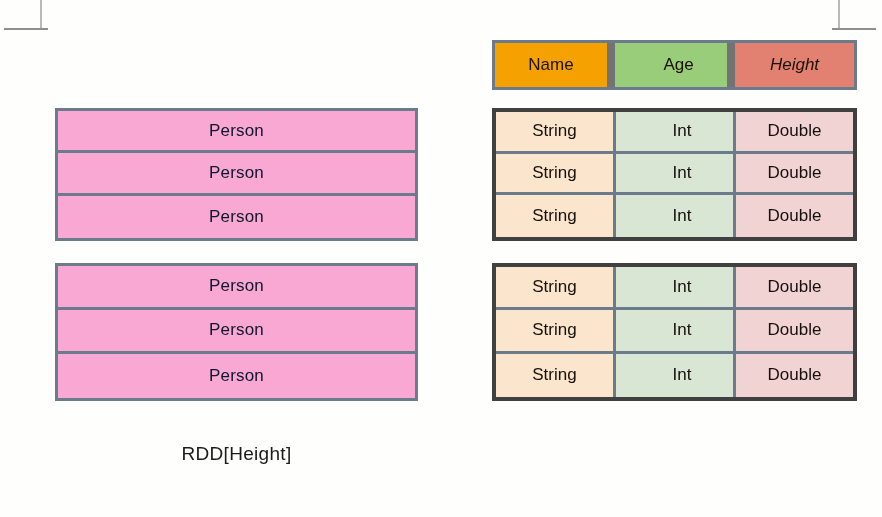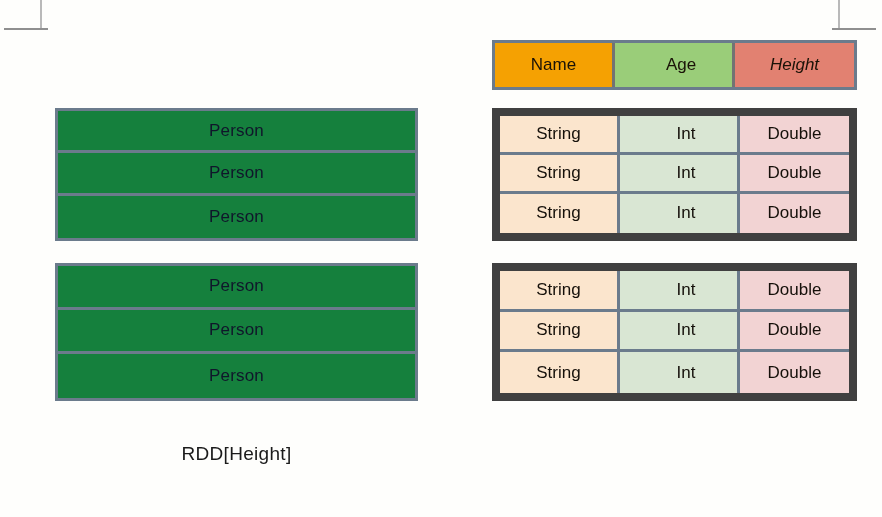--- a/index.html
+++ b/index.html
@@ -57,21 +57,21 @@
     box-sizing: border-box;
     background: #aec5ec;
   }
   .rdd-group.g1 { top: 108px; height: 133px; }
   .rdd-group.g2 { top: 263px; height: 138px; }
 
   .rdd-row {
     height: 33.33%;
     box-sizing: border-box;
     border-bottom: 3px solid #6b7b8c;
-    background: #15803d;
+    background: #f9a8d4;
     display: flex;
     align-items: center;
     justify-content: center;
     color: #10162b;
     font-size: 17px;
     letter-spacing: 0.2px;
   }
   .rdd-row:last-child { border-bottom: none; }
 
   
@@ -85,29 +85,29 @@
     border: 3px solid #6b7b8c;
     box-sizing: border-box;
   }
   .df-header .cell {
     box-sizing: border-box;
     display: flex;
     align-items: center;
     justify-content: center;
     font-size: 17px;
     color: #1a1207;
-    border-right: 3px solid #737373;
+    border-right: 8px solid #737373;
   }
   .df-header .cell:last-child { border-right: none; font-style: italic; }
 
   .df-group {
     position: absolute;
     left: 492px;
     width: 365px;
-    border: 8px solid #404040;
+    border: 4px solid #404040;
     box-sizing: border-box;
   }
   .df-group.g1 { top: 108px; height: 133px; }
   .df-group.g2 { top: 263px; height: 138px; }
 
   .df-row {
     height: 33.33%;
     display: flex;
     box-sizing: border-box;
     border-bottom: 3px solid #6b7b8c;

